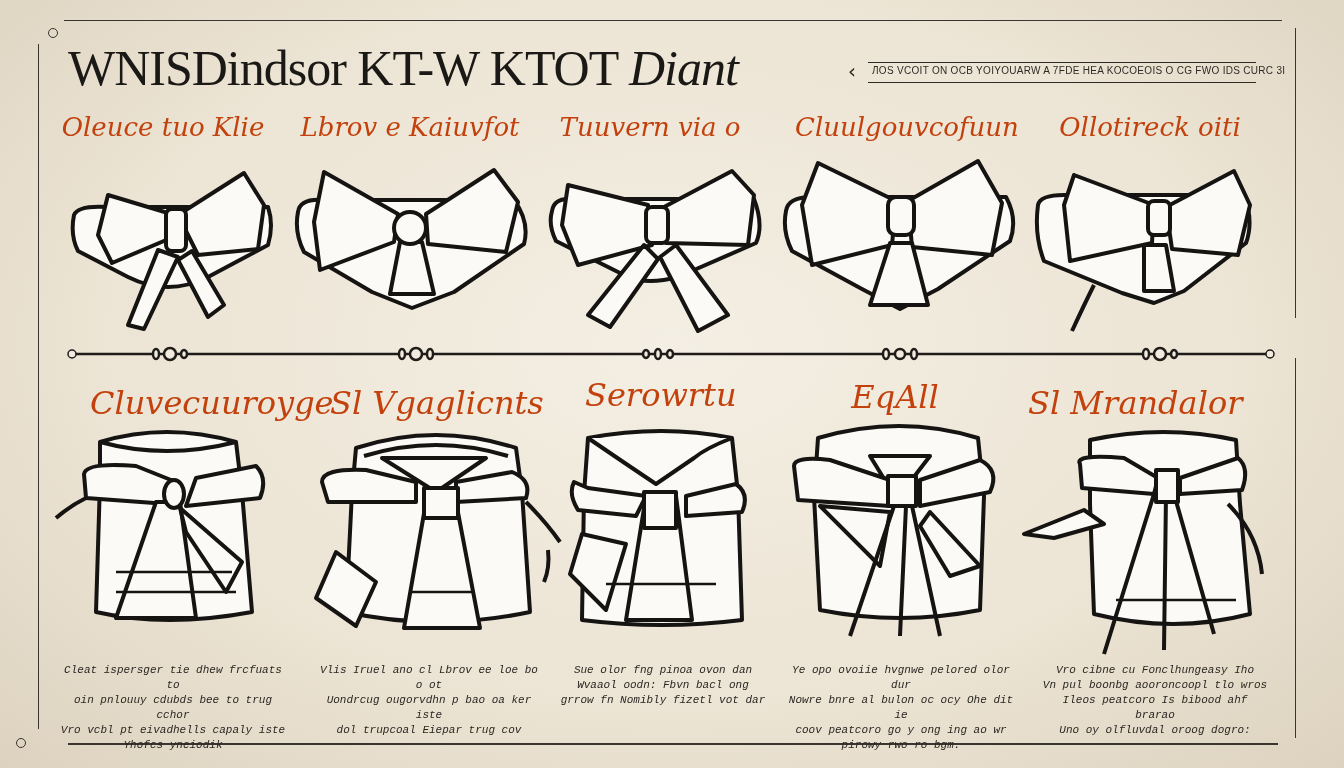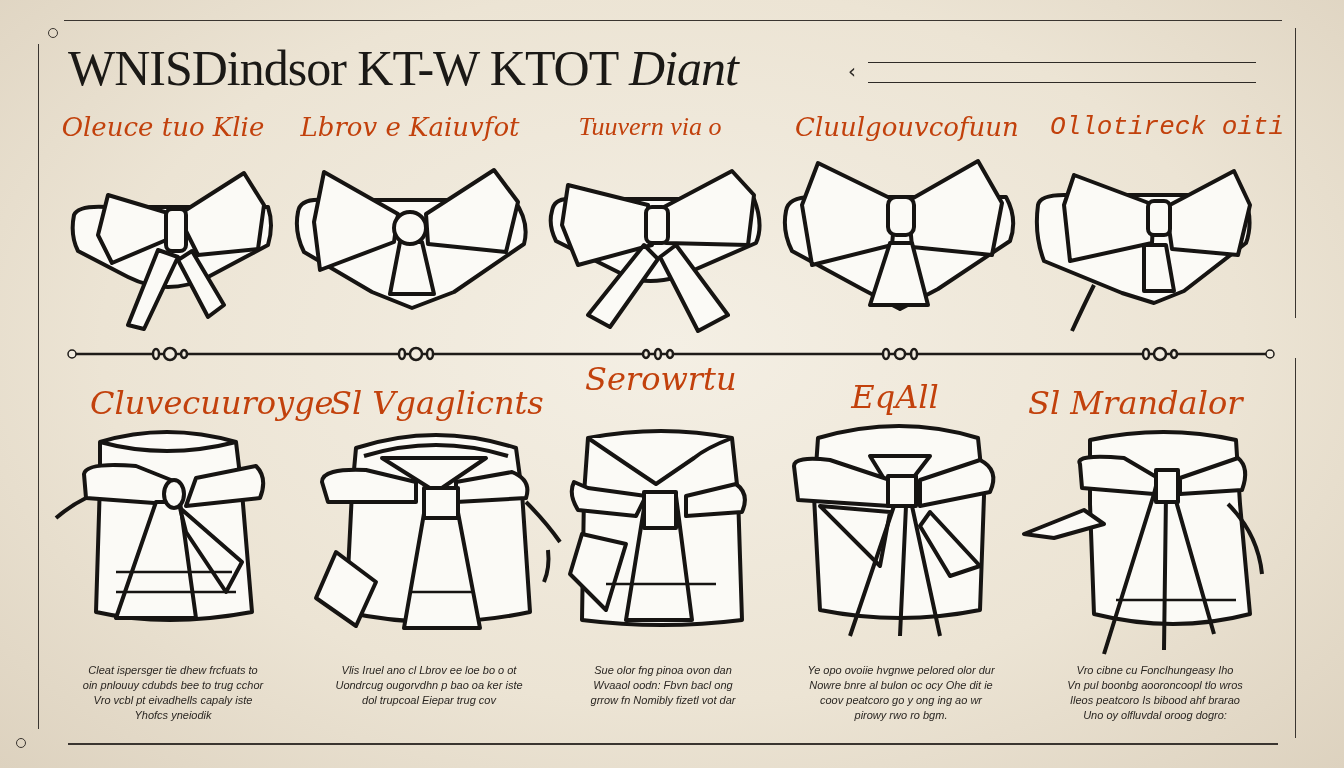--- a/index.html
+++ b/index.html
@@ -33,21 +33,21 @@
     font-size:26px; text-align:center; white-space:nowrap; color:#c2410c;
   }
   .label.r2 { font-size:32px; }
 
   .bow { position:absolute; }
   .bow svg { width:100%; height:100%; overflow:visible; }
 
   .divider { position:absolute; left:66px; top:346px; width:1210px; height:16px; }
 
   .desc {
-    position:absolute; top:663px; font-family:Liberation Sans, sans-serif; font-style:italic;
+    position:absolute; top:663px; font-family:Liberation Mono, monospace; font-style:italic;
     font-size:11px; line-height:15px; text-align:center; color:#2a2622; width:230px;
   }
   .desc span { display:block; }
 </style>
 </head>
 <body>
 
 <div class="frame-top"></div>
 <div class="frame-bottom"></div>
 <div class="frame-left"></div>
@@ -58,27 +58,28 @@
 
 <div class="title">
   <span>WNISDindsor KT-W KTOT</span>
   <span class="script">Diant</span>
 </div>
 
 <div class="banner">
   <div class="rule t"></div>
   <div class="rule b"></div>
   <span class="chev">‹</span>
+  <span class="txt">ЛOS VCOIT ON OCB YOIYOUARW A 7FDE HEA KOCOEOIS O CG FWO IDS CURC 3I</span>
 </div>
 
 <div class="label" style="left:58px;top:112px;width:210px;">Oleuce tuo Klie</div>
 <div class="label" style="left:300px;top:112px;width:220px;">Lbrov e Kaiuvfot</div>
-<div class="label" style="left:550px;top:112px;width:200px;font-family:Liberation Serif, serif;">Tuuvern via o</div>
+<div class="label" style="left:550px;top:112px;width:200px;">Tuuvern via o</div>
 <div class="label" style="left:795px;top:112px;width:210px;">Cluulgouvcofuun</div>
-<div class="label" style="left:1050px;top:112px;width:200px;font-family:Liberation Mono, monospace;">Ollotireck oiti</div>
+<div class="label" style="left:1050px;top:112px;width:200px;">Ollotireck oiti</div>
 
 <div class="bow" style="left:68px;top:165px;width:208px;height:165px;">
   <svg viewBox="0 0 208 165">
       <g fill="#fbfaf6" stroke="#161412" stroke-width="4" stroke-linejoin="round">
     <path d="M6 50 Q10 40 40 42 L200 42 Q206 60 200 80 L140 112 Q100 132 60 112 L10 86 Q2 70 6 50Z"></path>
     <path d="M40 30 L100 48 L110 70 L44 98 L30 70Z"></path>
     <path d="M110 50 L176 8 L196 40 L190 84 L130 90Z"></path>
     <path d="M90 85 L60 160 L76 164 L110 92Z"></path>
     <path d="M110 95 L140 152 L156 140 L124 86Z"></path>
     <rect x="98" y="44" width="20" height="42" rx="6"></rect>
@@ -162,21 +163,21 @@
           <ellipse cx="1080" cy="8" rx="3" ry="5"></ellipse>
           <circle cx="1094" cy="8" r="6"></circle>
           <ellipse cx="1108" cy="8" rx="3" ry="4"></ellipse>
         </g>
   </g>
     </svg>
 </div>
 
 <div class="label r2" style="left:90px;top:384px;width:170px;">Cluvecuuroyge</div>
 <div class="label r2" style="left:330px;top:384px;width:170px;">Sl Vgaglicnts</div>
-<div class="label r2" style="left:585px;top:360px;width:140px;">Serowrtu</div>
+<div class="label r2" style="left:585px;top:376px;width:140px;">Serowrtu</div>
 <div class="label r2" style="left:840px;top:378px;width:110px;">EqAll</div>
 <div class="label r2" style="left:1028px;top:384px;width:180px;">Sl Mrandalor</div>
 
 <div class="bow" style="left:56px;top:422px;width:222px;height:210px;">
   <svg viewBox="0 0 222 210">
       <g fill="#fbfaf6" stroke="#161412" stroke-width="4" stroke-linejoin="round">
     <path d="M44 20 Q110 0 180 20 L186 70 L196 190 Q110 206 40 190 L44 60Z"></path>
     <path d="M44 20 Q110 38 180 20"></path>
     <path d="M28 52 Q30 40 80 44 L120 60 L112 82 L30 76Z"></path>
     <path d="M140 56 L200 44 Q212 56 204 76 L130 84Z"></path>

